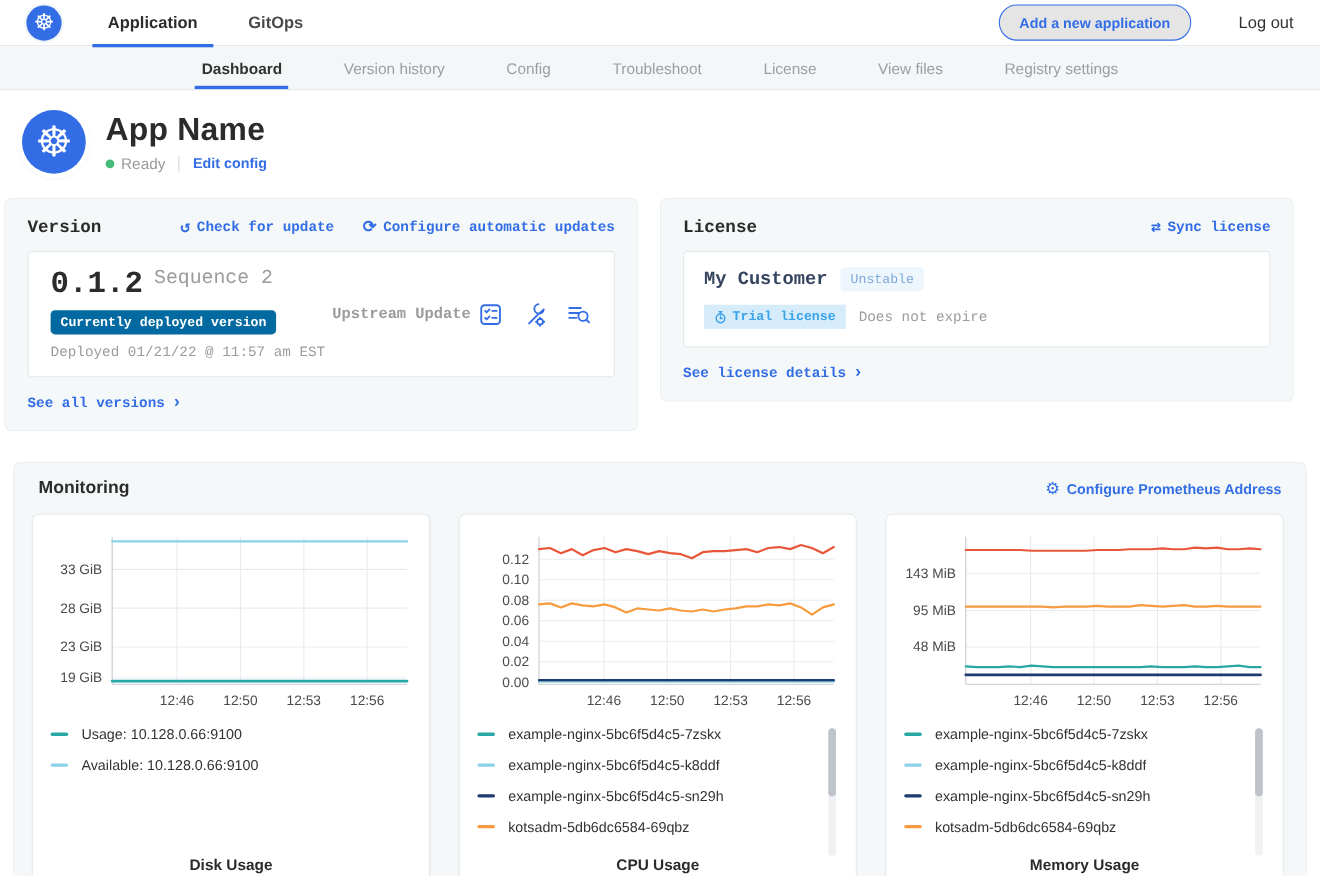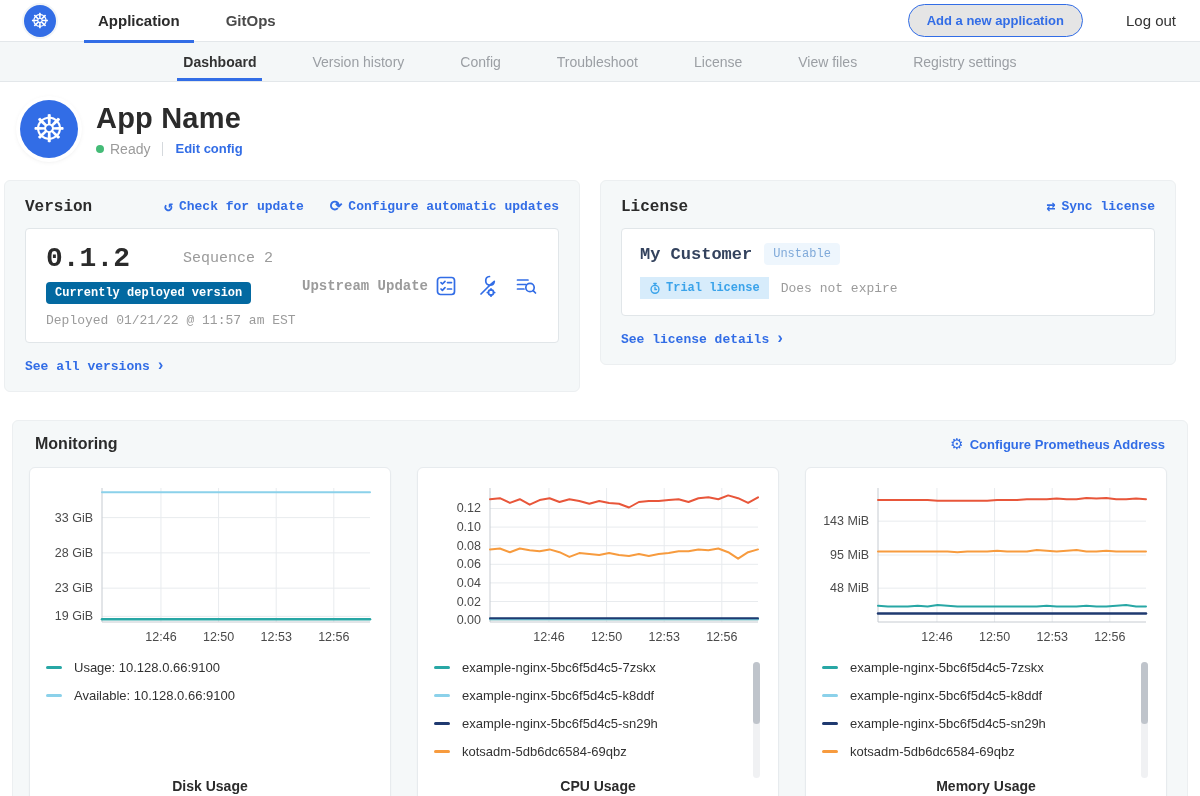--- a/index.html
+++ b/index.html
@@ -43,23 +43,23 @@
   .card { background:#f5f8f9; border:1px solid #eceff1; border-radius:6px; padding:16px 20px; }
   .card-version { width:576px; }
   .card-license { width:576px; }
   .card-head { display:flex; align-items:center; }
   .card-title { font-size:16px; font-weight:bold; color:#2b2b2b; flex:1; }
   .card-action { display:flex; align-items:center; font-size:13px; margin-left:26px; cursor:pointer; }
   .card-action .ico { margin-right:6px; font-size:15px; font-weight:bold; color:#326de6; }
   .inner-panel { background:#fff; border:1px solid #e1e6e9; border-radius:4px; margin-top:12px; padding:14px 20px; }
   .version-panel { display:flex; align-items:center; }
   .version-left { width:250px; }
-  .version-num-row { display:flex; align-items:center; }
+  .version-num-row { display:flex; align-items:flex-start; }
   .version-num { font-size:28px; font-weight:bold; color:#2b2b2b; margin-right:10px; }
-  .version-seq { font-size:15px; color:#9b9b9b;margin-left:43px; }
+  .version-seq { font-size:18px; color:#9b9b9b; }
   .deployed-badge { display:inline-block; margin-top:8px; background:#0369a1; color:#fff; font-size:12px;
     font-weight:bold; padding:4px 9px; border-radius:4px; }
   .deployed-at { margin-top:9px; font-size:13px; color:#9b9b9b; }
   .version-source { flex:1; text-align:center; font-size:14px; font-weight:bold; color:#9b9b9b; }
   .version-icons { display:flex; gap:16px; align-items:center; }
   .vicon { width:24px; height:24px; cursor:pointer; }
   .vicon svg { width:24px; height:24px; stroke:#326de6; fill:none; stroke-width:1.7; stroke-linecap:round; stroke-linejoin:round; }
   .see-link { display:inline-flex; align-items:center; margin-top:14px; font-size:13px; }
   .see-link .chev { font-size:16px; margin-left:6px; font-weight:bold; }
 

